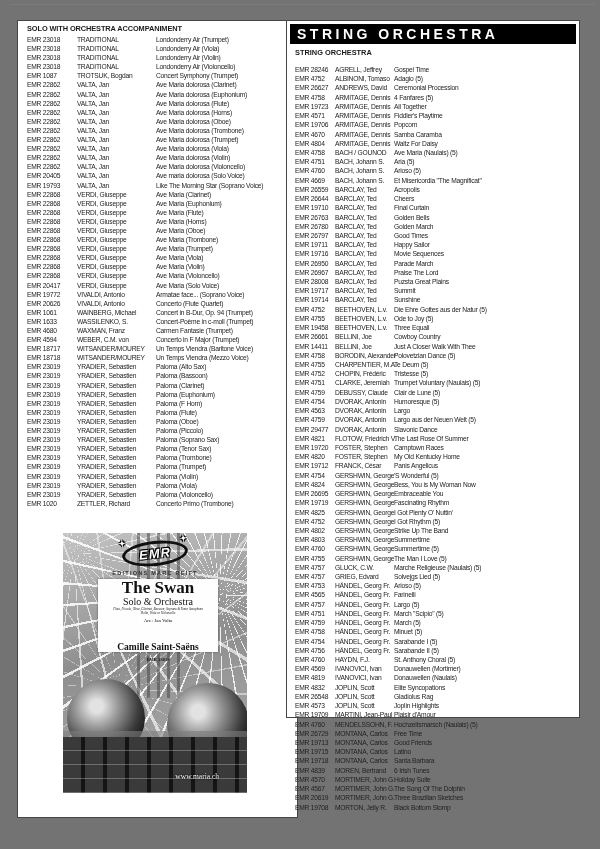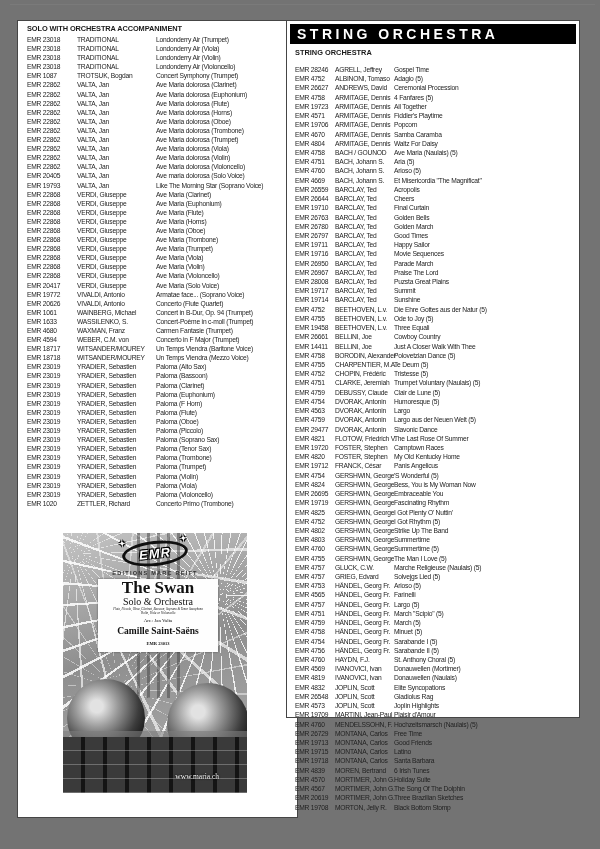--- a/index.html
+++ b/index.html
@@ -52,21 +52,21 @@
   .s1{left:-5px;top:-7px}
   .s2{right:-4px;top:-6px}
   .publisher{position:absolute;left:0;top:37px;width:100%;text-align:center;font-weight:bold;font-size:5.6px;
     letter-spacing:1.2px;color:#343434;z-index:4;white-space:nowrap}
   .panel{position:absolute;left:35px;top:46px;width:120px;height:73px;background:#fefefe;z-index:5;
     text-align:center;font-family:"Liberation Serif",serif;color:#111;box-shadow:0 0 2px rgba(0,0,0,.45)}
   .cv-title{font-size:17px;line-height:18px;font-weight:bold}
   .cv-sub{font-size:10px;line-height:10px}
   .cv-inst{font-size:3.2px;line-height:4px;font-style:italic;white-space:nowrap}
   .cv-arr{font-size:5px;line-height:7px;margin-top:2px}
-  .cv-comp{font-size:9.5px;line-height:11px;font-weight:bold;margin-top:2px}
+  .cv-comp{font-size:9.5px;line-height:11px;font-weight:bold;margin-top:18px}
   .cv-cat{font-size:4.5px;line-height:6px;font-weight:bold;margin-top:4px}
   .website{position:absolute;right:28px;bottom:12px;z-index:6;color:#fff;font-size:7.5px;
     font-family:"Liberation Serif",serif;text-shadow:0 0 2px #000,0 0 1px #000}
 </style>
 </head>
 <body>
 
 <div class="page">
   <div class="top-rule"></div>
 

